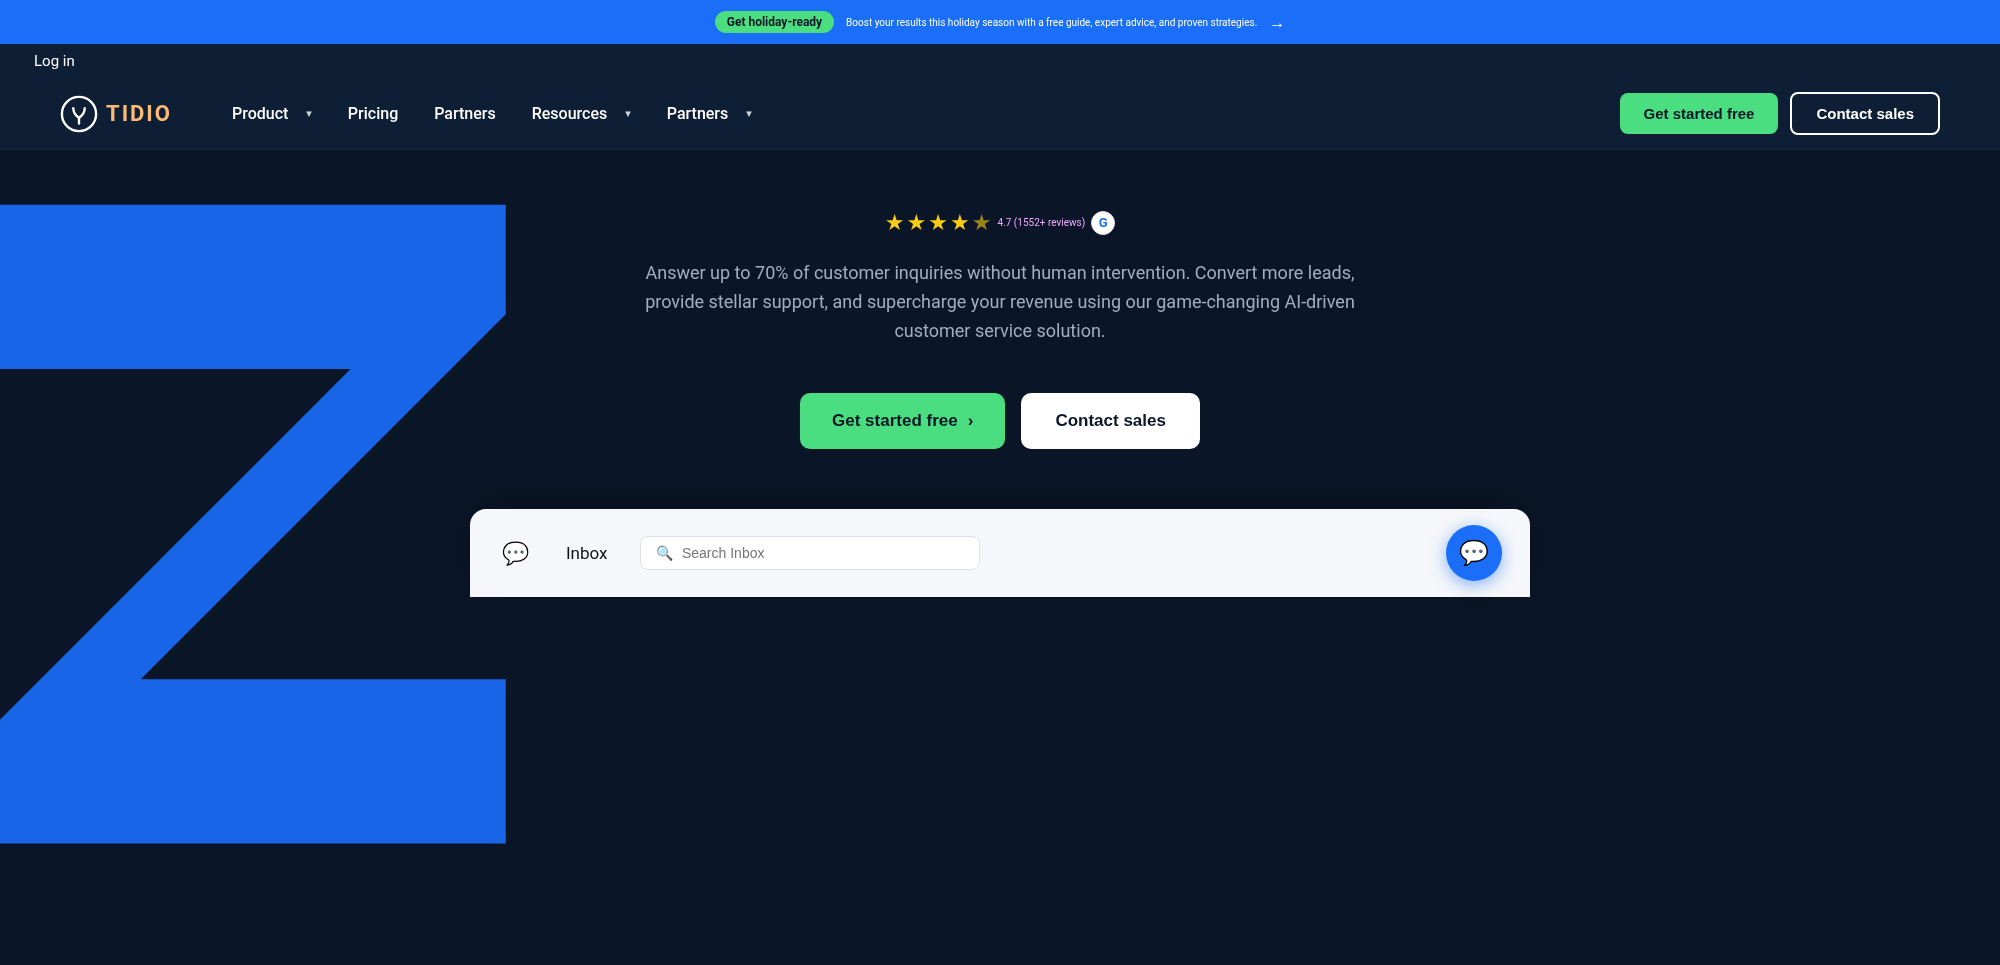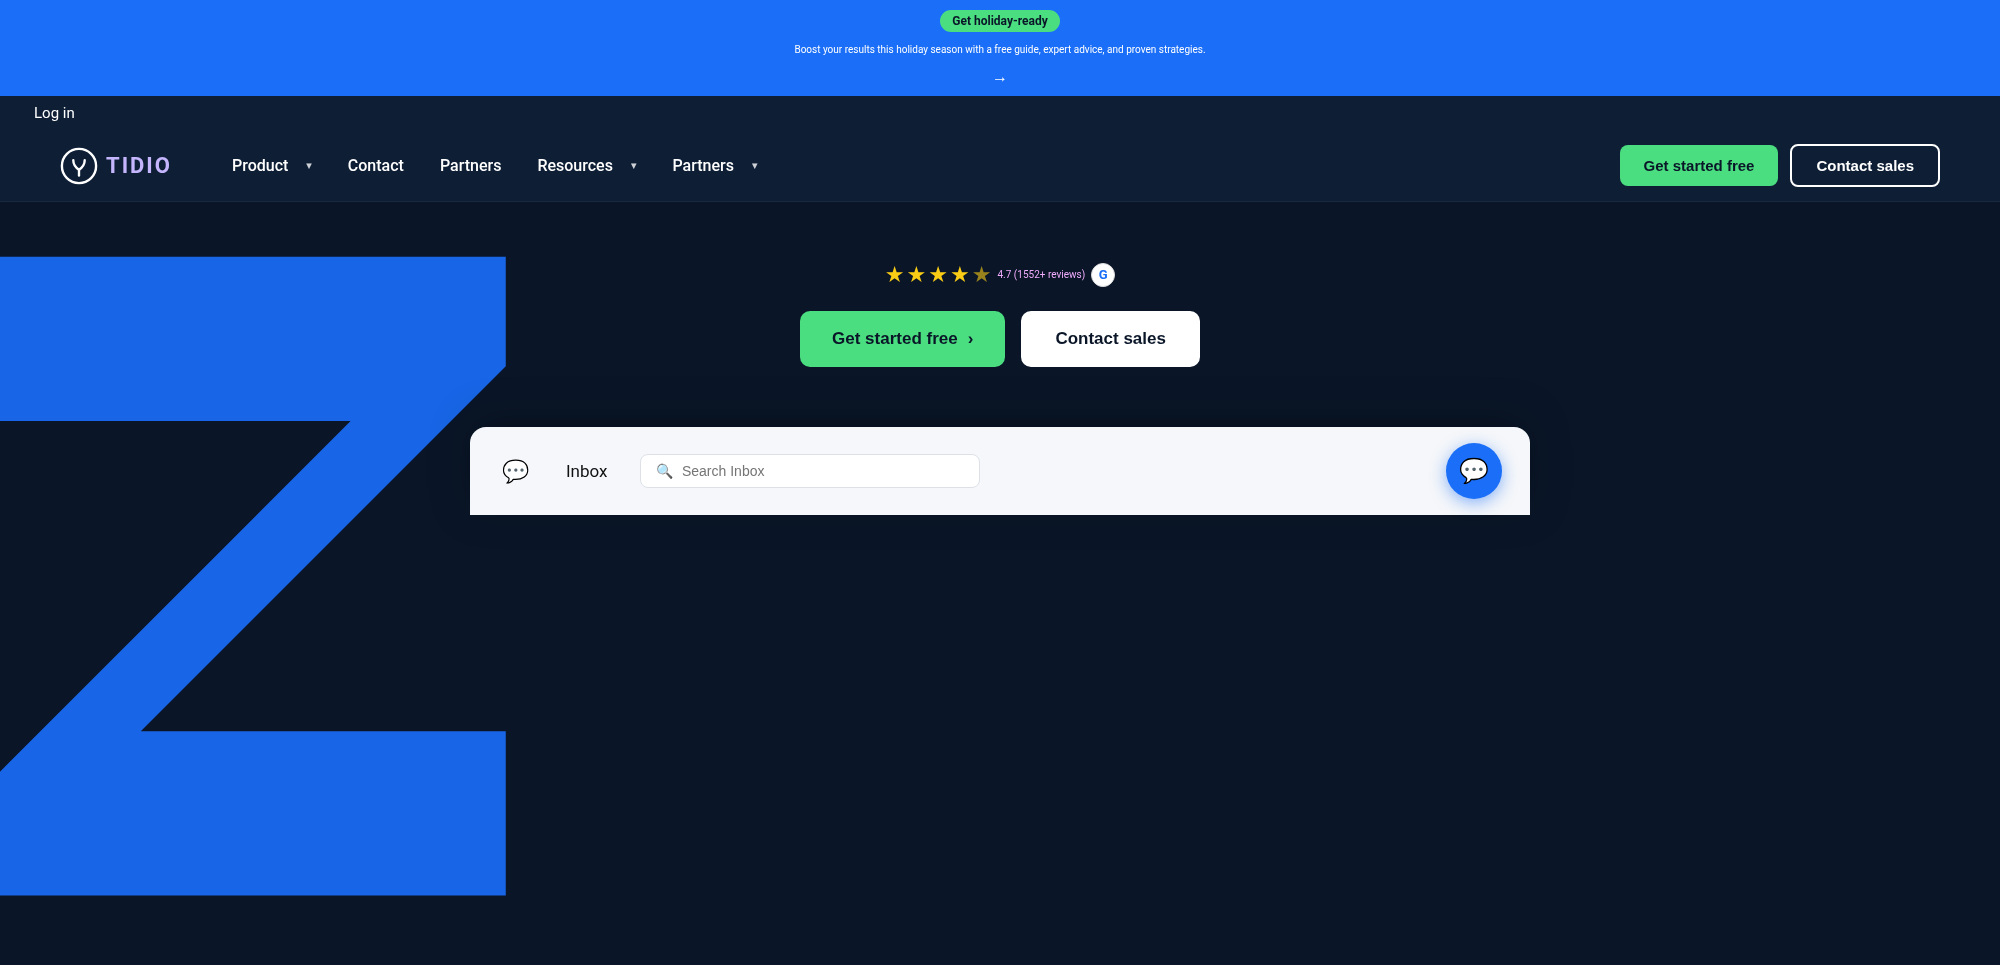--- a/index.html
+++ b/index.html
@@ -7,21 +7,20 @@
 
     
     .top-banner {
       background: #1a6ef7;
       display: flex;
       align-items: center;
       justify-content: center;
       gap: 12px;
       padding: 10px 20px;
       min-height: 44px;
-      flex-direction: column;
     }
     .banner-badge {
       background: #4ade80;
       color: #0a1628;
       font-size: 12px;
       font-weight: 700;
       padding: 4px 12px;
       border-radius: 20px;
       white-space: nowrap;
     }
@@ -62,21 +61,21 @@
       align-items: center;
       gap: 8px;
       margin-right: 60px;
       flex-shrink: 0;
     }
     .logo-icon {
       width: 38px;
       height: 38px;
     }
     .logo-text {
-      color: #c4b5fd;
+      color: #fdba74;
       font-size: 22px;
       font-weight: 700;
       letter-spacing: 2px;
     }
     .nav-links {
       display: flex;
       align-items: center;
       gap: 36px;
       flex: 1;
     }
@@ -331,21 +330,21 @@
     </svg>
     <span class="logo-text">TIDIO</span>
   </div>
 
   <div class="nav-links">
     <a class="nav-item">
       <span>Product</span>
       <span class="chevron-icon">▾</span>
     </a>
     <a class="nav-item">
-      <span>Contact</span>
+      <span>Pricing</span>
     </a>
     <a class="nav-item">
       <span>Partners</span>
     </a>
     <a class="nav-item">
       <span>Resources</span>
       <span class="chevron-icon">▾</span>
     </a>
     <a class="nav-item">
       <span>Partners</span>
@@ -375,20 +374,21 @@
         <span class="star">★</span>
         <span class="star" style="opacity:0.6">★</span>
       </div>
       <span class="rating-text">
         <span>4.7</span> <span>(1552+ reviews)</span>
       </span>
       <div class="google-badge">G</div>
     </div>
 
 
+    <p class="hero-subtitle">Answer up to 70% of customer inquiries without human intervention. Convert more leads, provide stellar support, and supercharge your revenue using our game-changing AI-driven customer service solution.</p>
 
     <div class="hero-buttons">
       <button class="btn-hero-primary">
         <span>Get started free</span>
         <span>›</span>
       </button>
       <button class="btn-hero-secondary">Contact sales</button>
     </div>
   </div>
 

